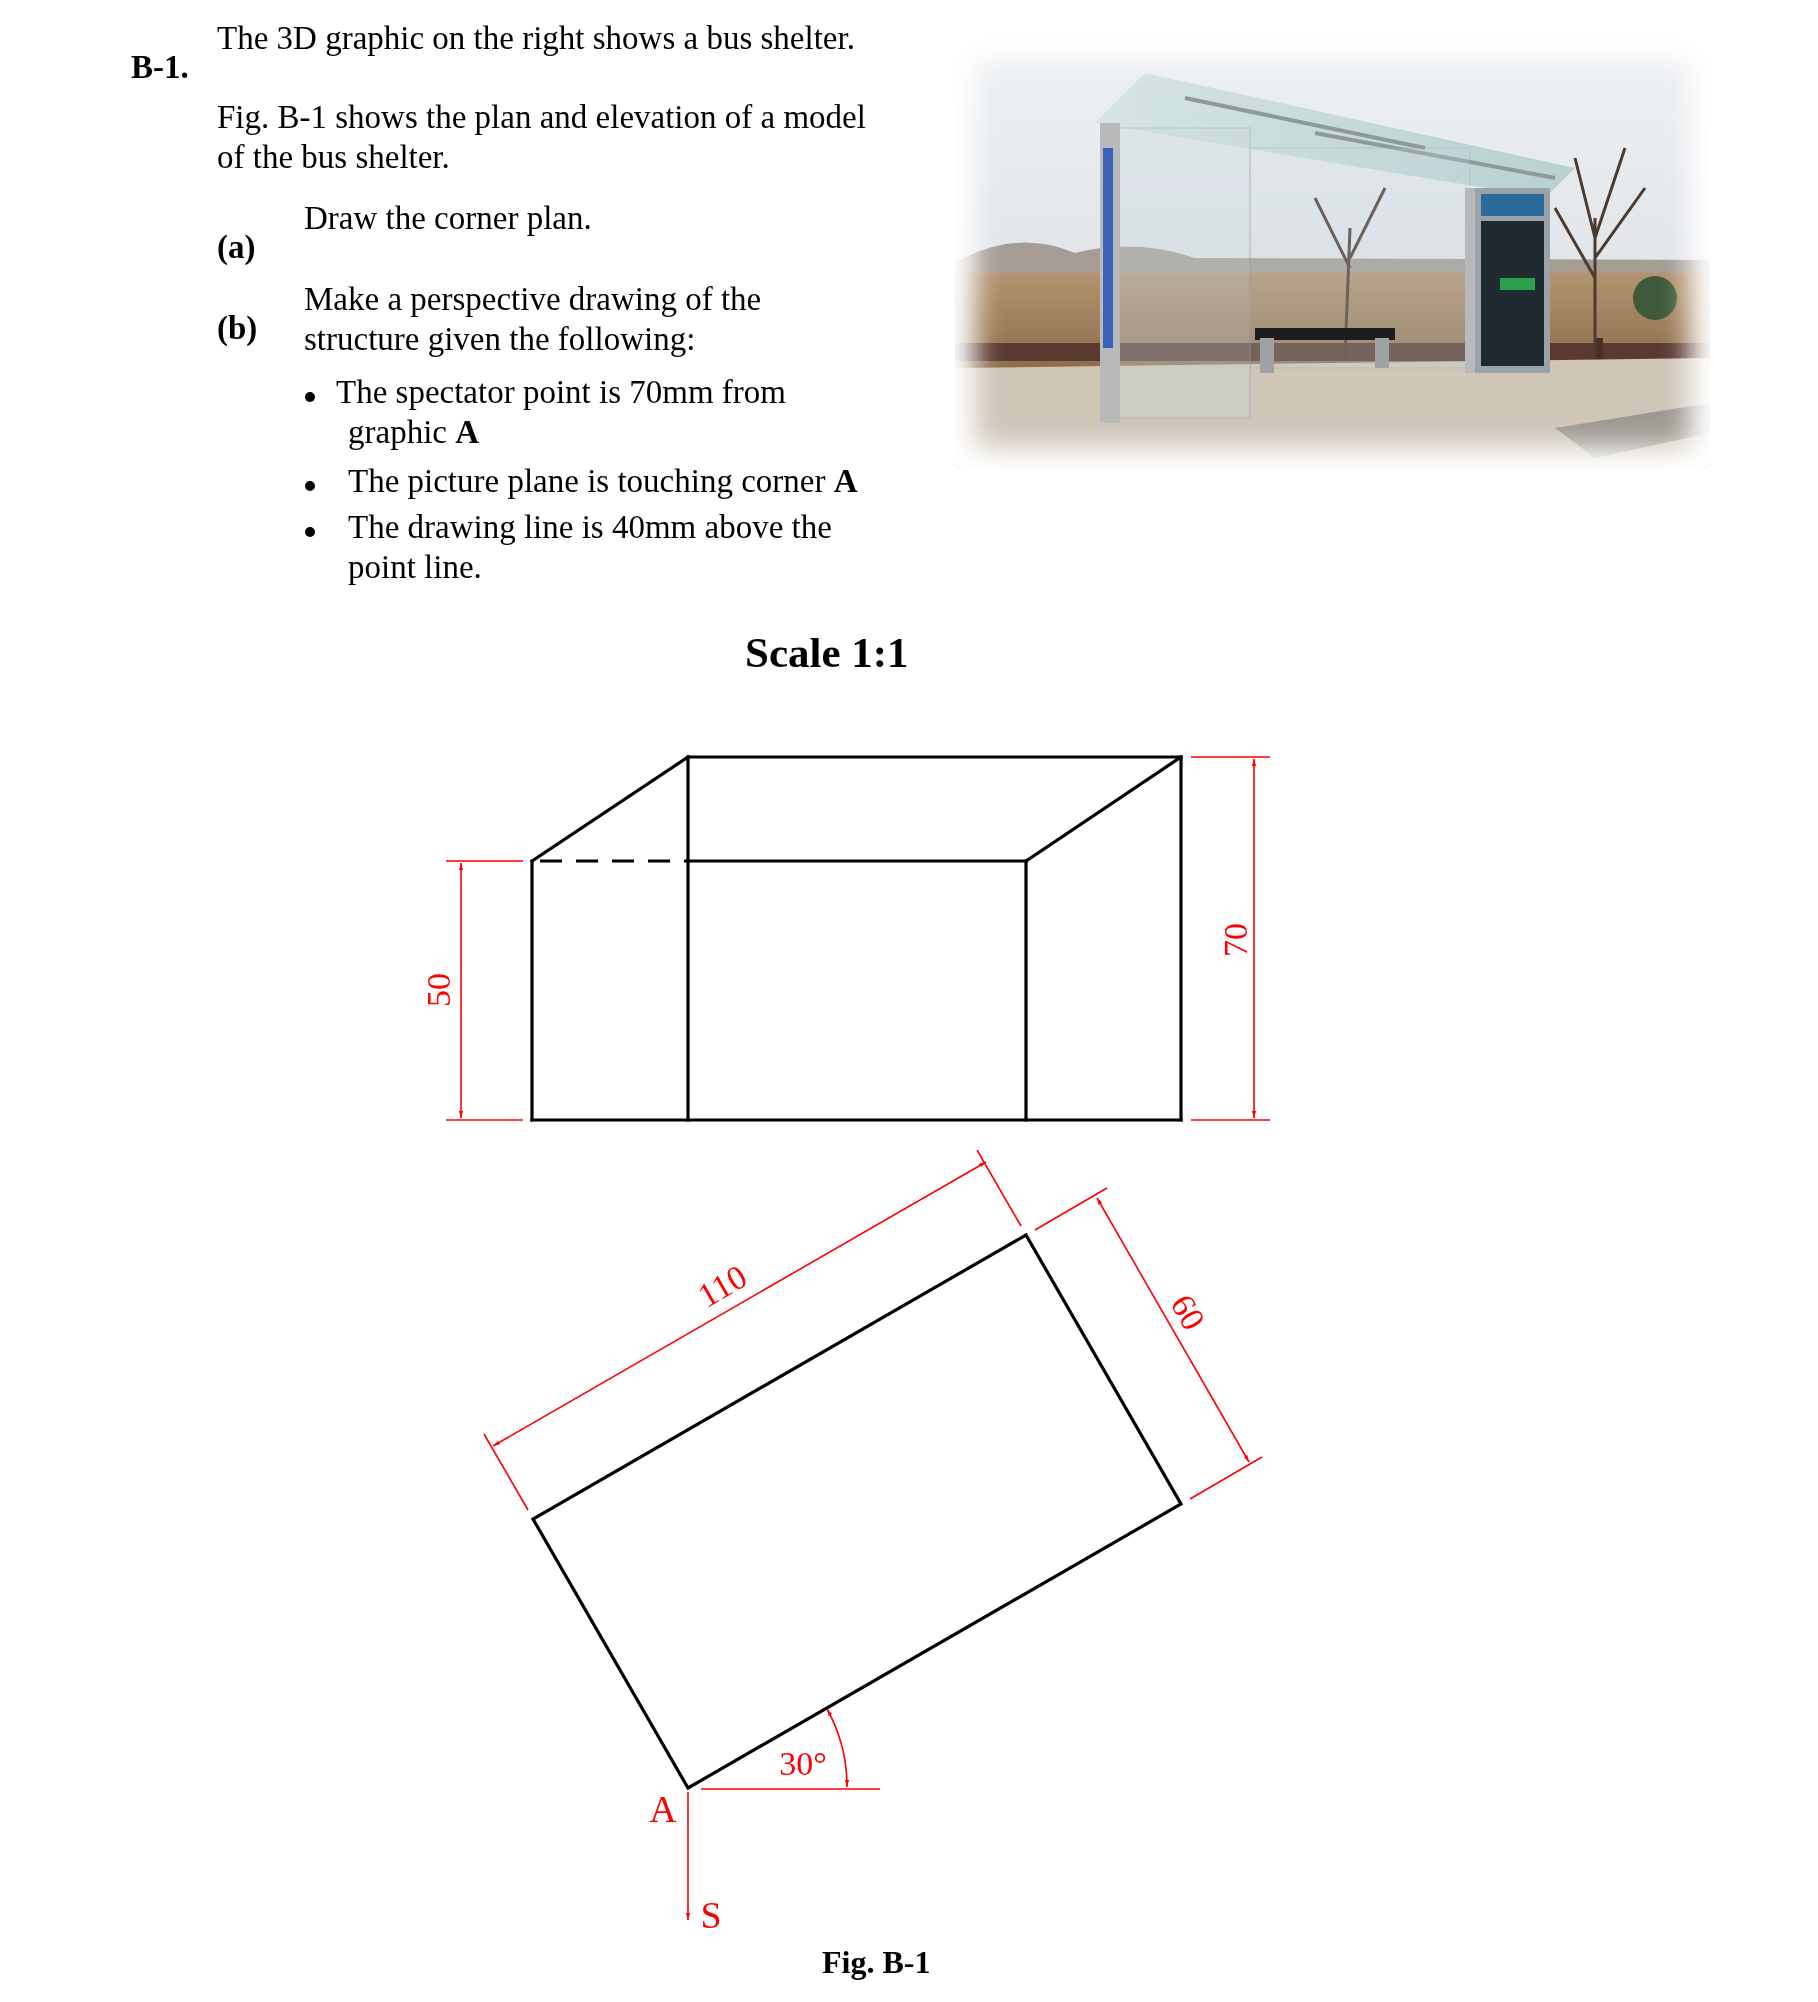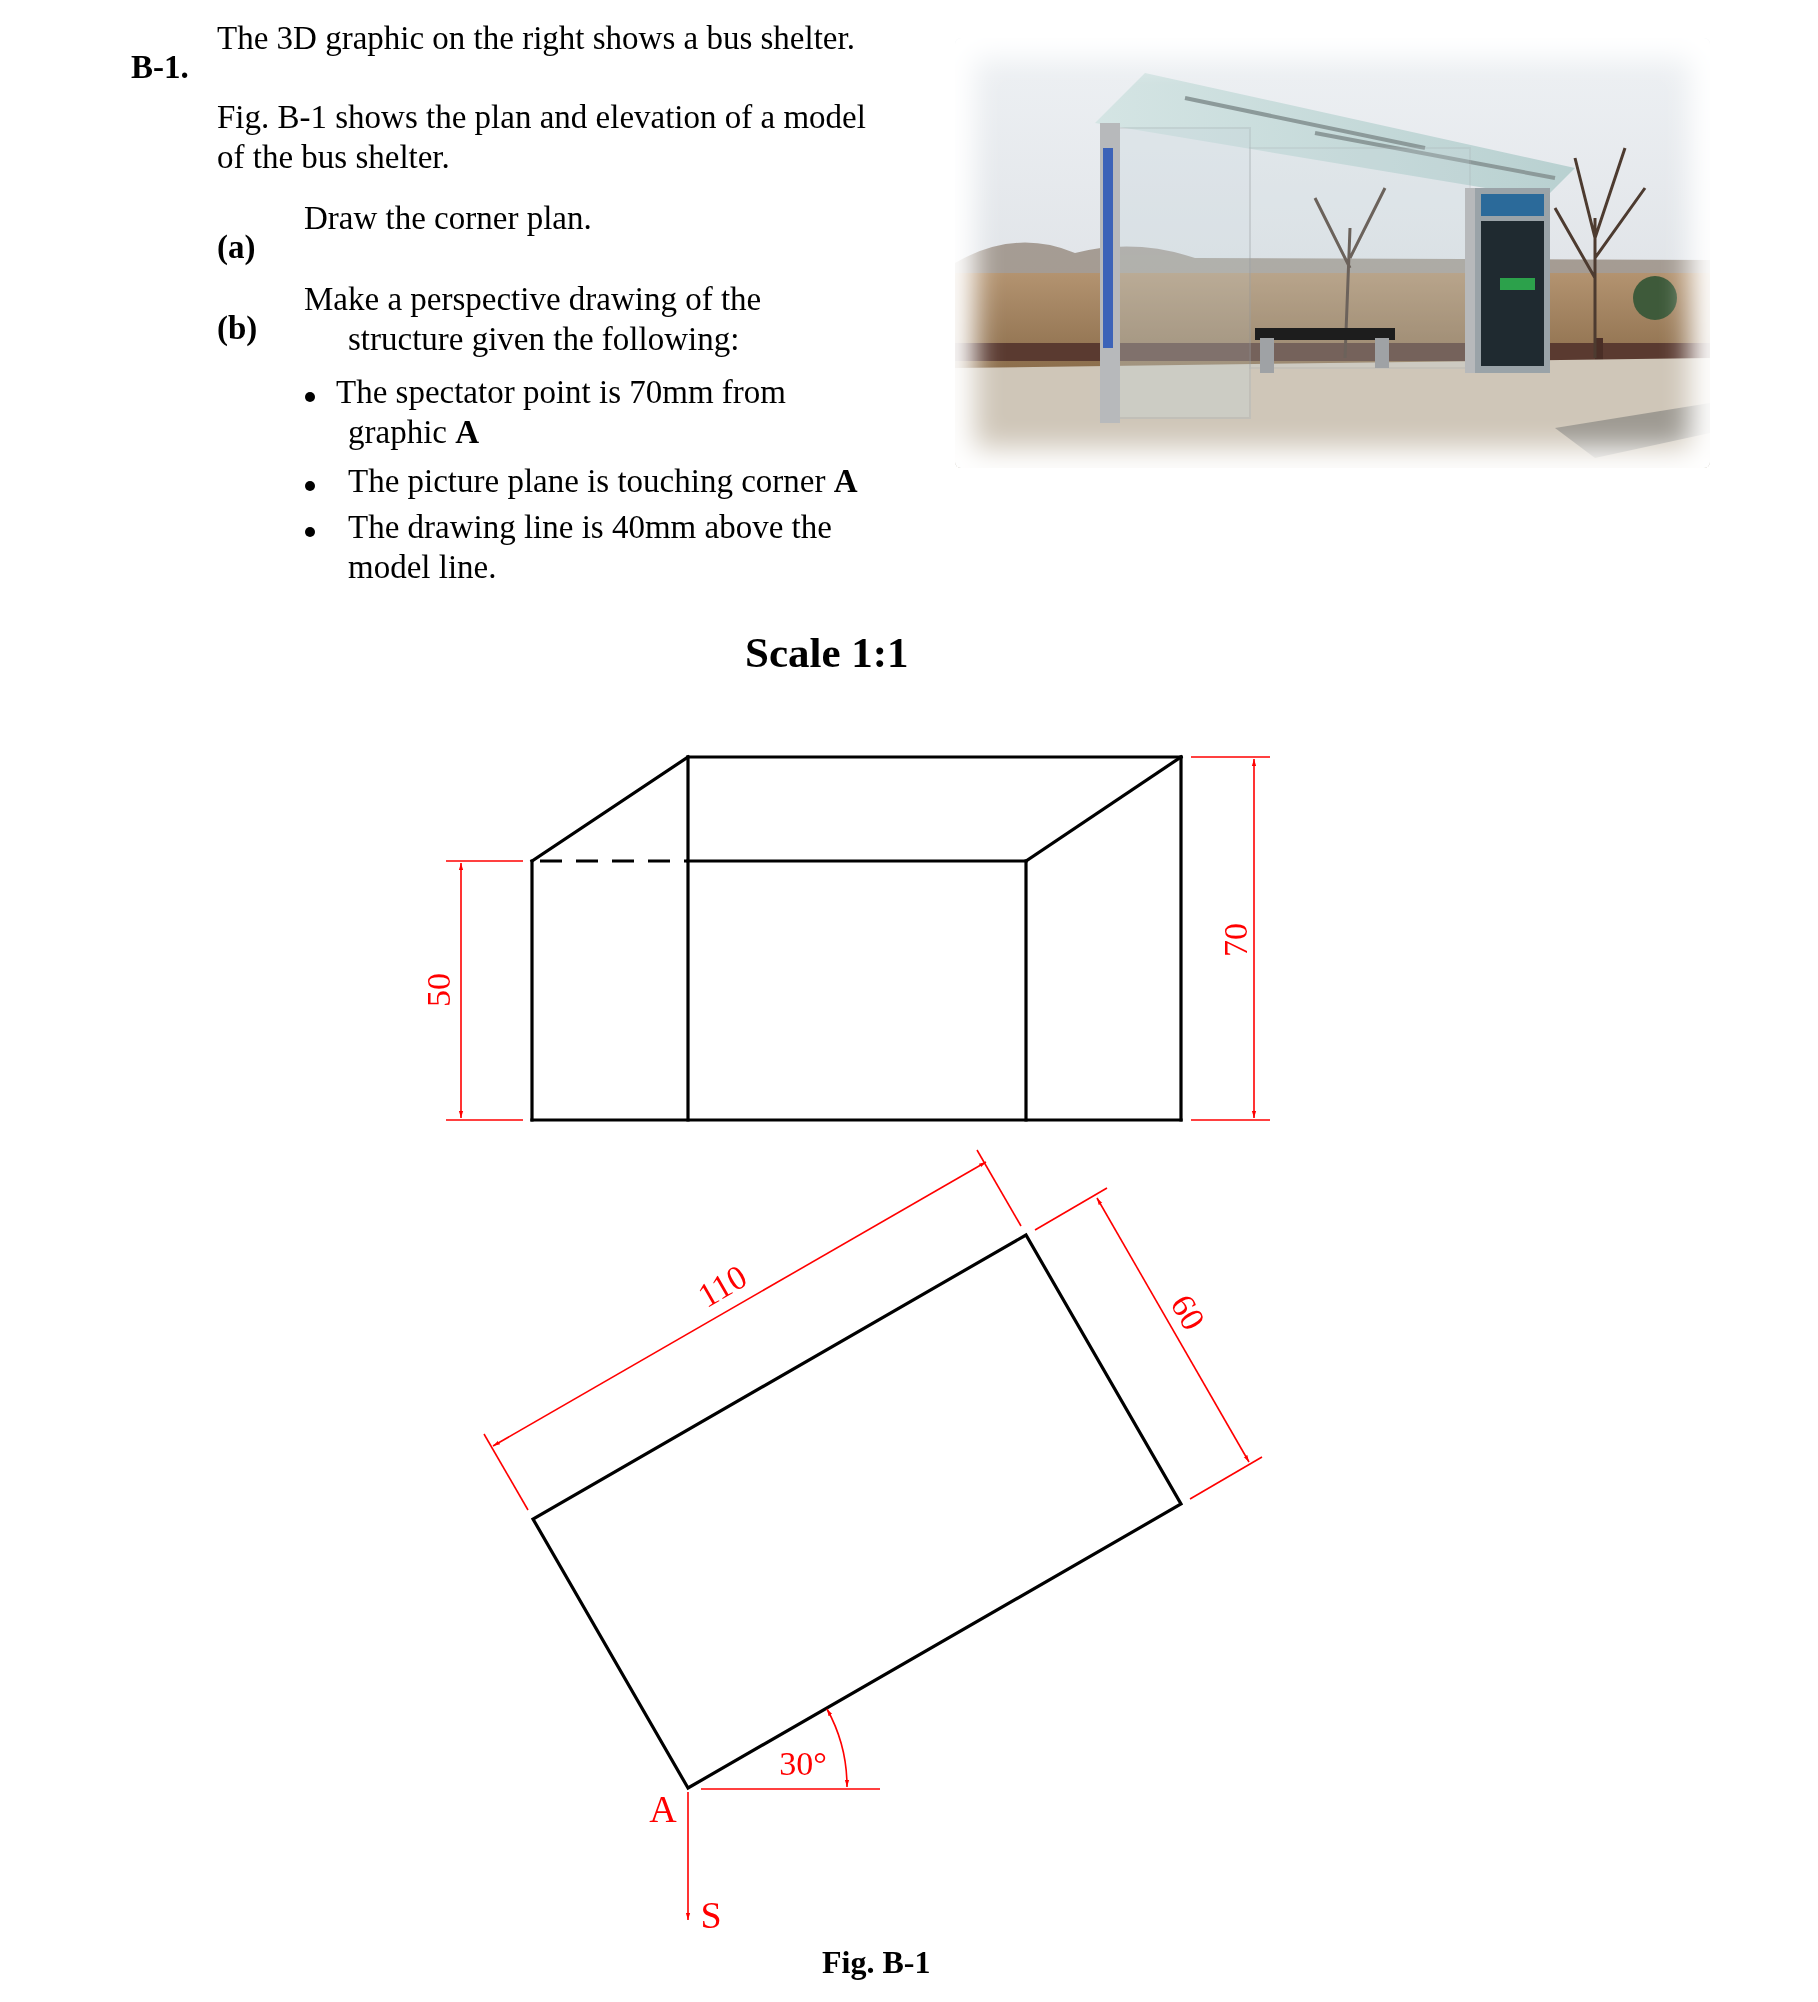--- a/index.html
+++ b/index.html
@@ -24,32 +24,32 @@
 <div class="t" style="left:217px;top:18px;">The 3D graphic on the right shows a bus shelter.</div>
 
 <div class="t" style="left:217px;top:97px;">Fig. B-1 shows the plan and elevation of a model</div>
 <div class="t" style="left:217px;top:137px;">of the bus shelter.</div>
 
 <div class="t b" style="left:217px;top:198px;">(a)</div>
 <div class="t" style="left:304px;top:198px;">Draw the corner plan.</div>
 
 <div class="t b" style="left:217px;top:279px;">(b)</div>
 <div class="t" style="left:304px;top:279px;">Make a perspective drawing of the</div>
-<div class="t" style="left:304px;top:319px;margin-left:44px;">structure given the following:</div>
+<div class="t" style="left:304px;top:319px;">structure given the following:</div>
 
 <div class="bullet" style="left:305px;top:392px;"></div>
 <div class="t" style="left:336px;top:372px;">The spectator point is 70mm from</div>
 <div class="t" style="left:348px;top:412px;"><span>graphic </span><b>A</b></div>
 
 <div class="bullet" style="left:305px;top:481px;"></div>
 <div class="t" style="left:348px;top:461px;"><span>The picture plane is touching corner </span><b>A</b></div>
 
 <div class="bullet" style="left:305px;top:527px;"></div>
 <div class="t" style="left:348px;top:507px;">The drawing line is 40mm above the</div>
-<div class="t" style="left:348px;top:547px;">model line.</div>
+<div class="t" style="left:348px;top:547px;">point line.</div>
 
 <div class="t b" style="left:745px;top:604px;font-size:43px;">Scale 1:1</div>
 
 <div class="photo">
   <svg width="755" height="430" viewBox="0 0 755 430">
     <defs>
       <linearGradient id="sky" x1="0" y1="0" x2="0" y2="1">
         <stop offset="0" stop-color="#eef1f4"></stop>
           <stop offset="1" stop-color="#d6dadf"></stop>
       </linearGradient>

